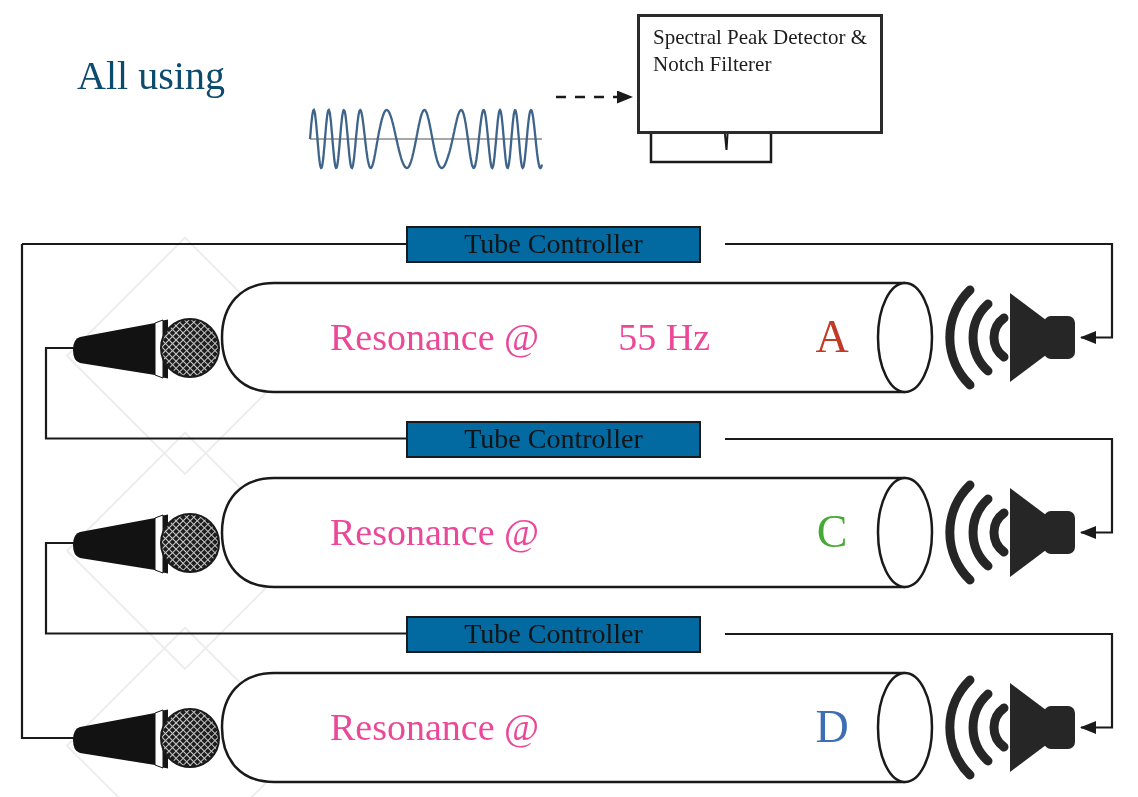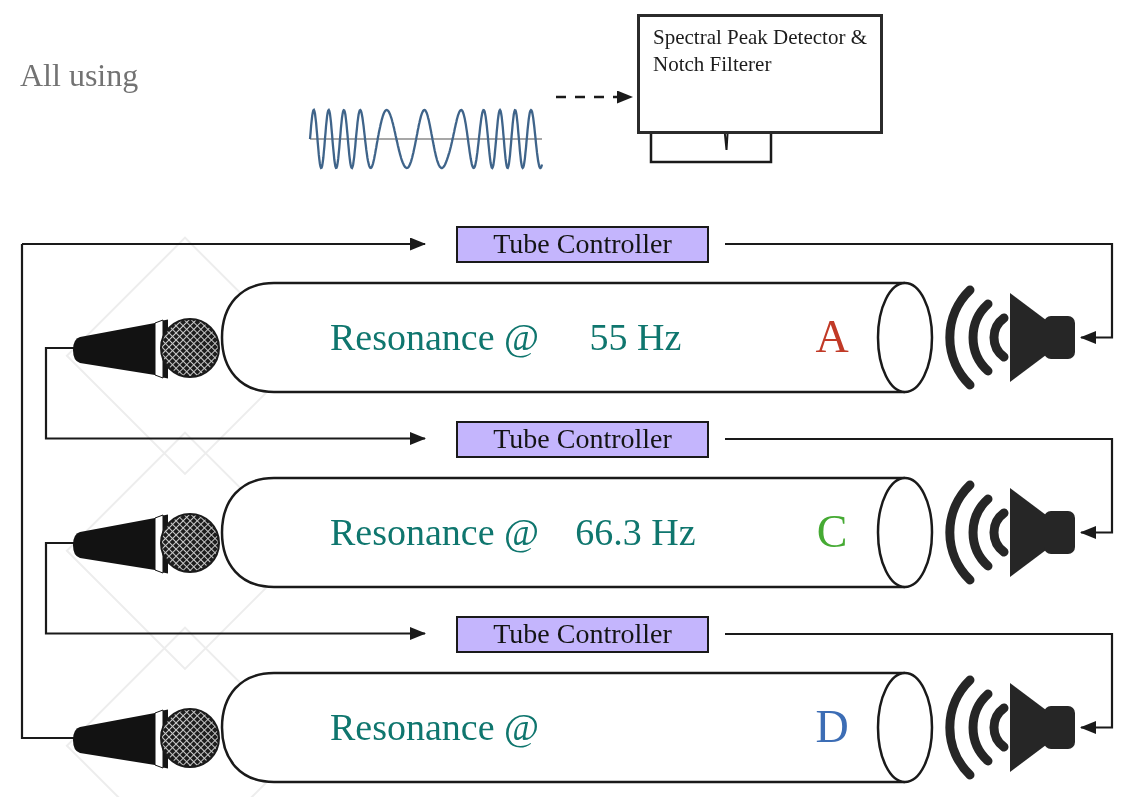--- a/index.html
+++ b/index.html
@@ -2,32 +2,32 @@
 <html><head>
 <meta charset="utf-8">
 <style>
   html,body{margin:0;padding:0;background:#fff;}
   #stage{
     position:relative;width:1138px;height:797px;background:#ffffff;overflow:hidden;
     font-family:"Liberation Serif","DejaVu Serif",serif;color:#161616;
   }
   #art{position:absolute;left:0;top:0;}
   .abs{position:absolute;}
-  .caption{left:20px;top:55px;width:262px;text-align:left;font-size:32px;line-height:41px;color:#737373;}
+  .caption{left:20px;top:55px;width:262px;text-align:center;font-size:40px;line-height:41px;color:#0c4a6e;}
   .procbox{background:#fff;border:3px solid #2b2b2b;box-sizing:border-box;}
   .procbox .lbl{display:block;padding:7px 12px 0 13px;font-size:21px;line-height:27px;color:#1c1c1c;}
   #box1{left:296px;top:30px;width:257px;height:148px;}
   #box2{left:637px;top:14px;width:246px;height:120px;border-width:3px;}
   .ctrl{
-    left:456px;width:253px;height:37px;background:#c4b5fd;border:2px solid #1a1a1a;box-sizing:border-box;
+    left:406px;width:295px;height:37px;background:#0369a1;border:2px solid #1a1a1a;box-sizing:border-box;
     text-align:center;font-size:28px;line-height:32px;color:#141414;
   }
-  .tubetext{height:54px;line-height:54px;font-size:38px;color:#0f766e;white-space:nowrap;}
+  .tubetext{height:54px;line-height:54px;font-size:38px;color:#ec4899;white-space:nowrap;}
   .t-prefix{left:330px;}
-  .t-freq{left:548px;width:175px;text-align:center;}
+  .t-freq{left:535px;width:175px;text-align:right;}
   .t-letter{left:803px;width:58px;text-align:center;font-size:46px;}
   .r0{top:226px;} .r1{top:421px;} .r2{top:616px;}
   .tt0{top:310px;} .tt1{top:505px;} .tt2{top:700px;}
 </style>
 </head>
 <body>
 
 <div id="stage">
 
   <svg id="art" width="1138" height="797" viewBox="0 0 1138 797">
@@ -146,19 +146,18 @@
   </div>
   <div class="abs ctrl r2">
     <span>Tube Controller</span>
   </div>
 
   <span class="abs tubetext t-prefix tt0">Resonance @</span>
   <span class="abs tubetext t-freq tt0">55 Hz</span>
   <span class="abs tubetext t-letter tt0" style="color: rgb(193, 58, 39);">A</span>
 
   <span class="abs tubetext t-prefix tt1">Resonance @</span>
-  <span class="abs tubetext t-freq tt1">66.3 Hz</span>
   <span class="abs tubetext t-letter tt1" style="color: rgb(69, 170, 51);">C</span>
 
   <span class="abs tubetext t-prefix tt2">Resonance @</span>
   <span class="abs tubetext t-letter tt2" style="color: rgb(60, 109, 181);">D</span>
 
 </div>
 
 </body></html>

